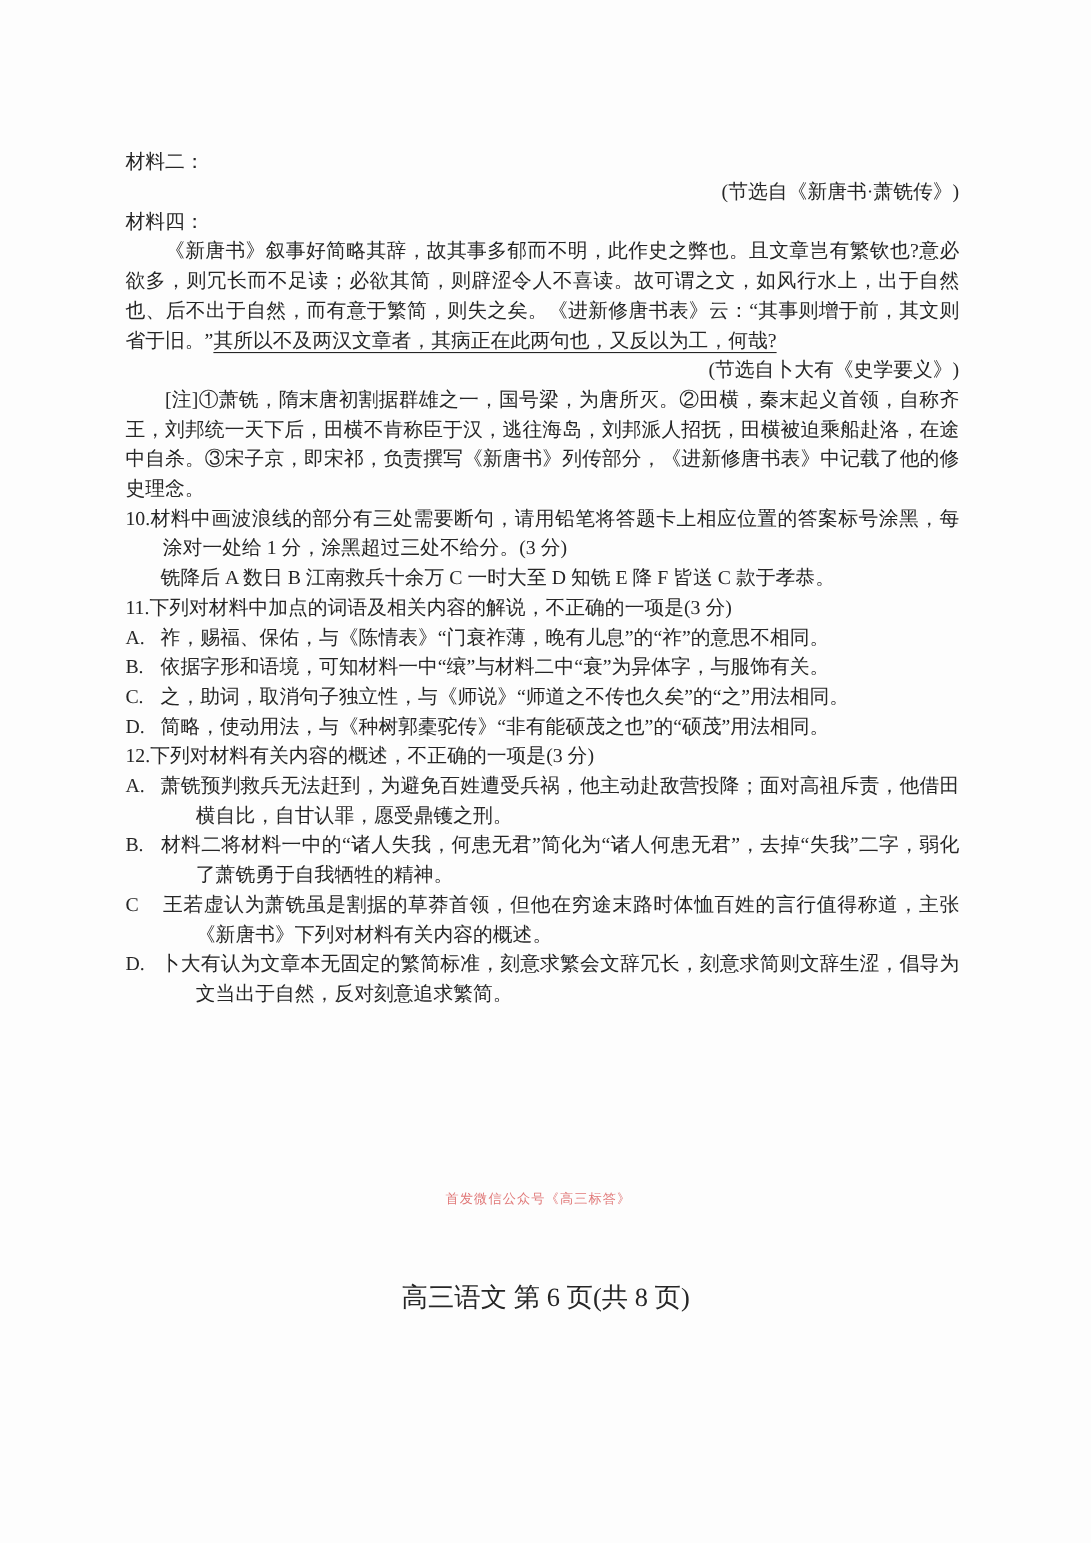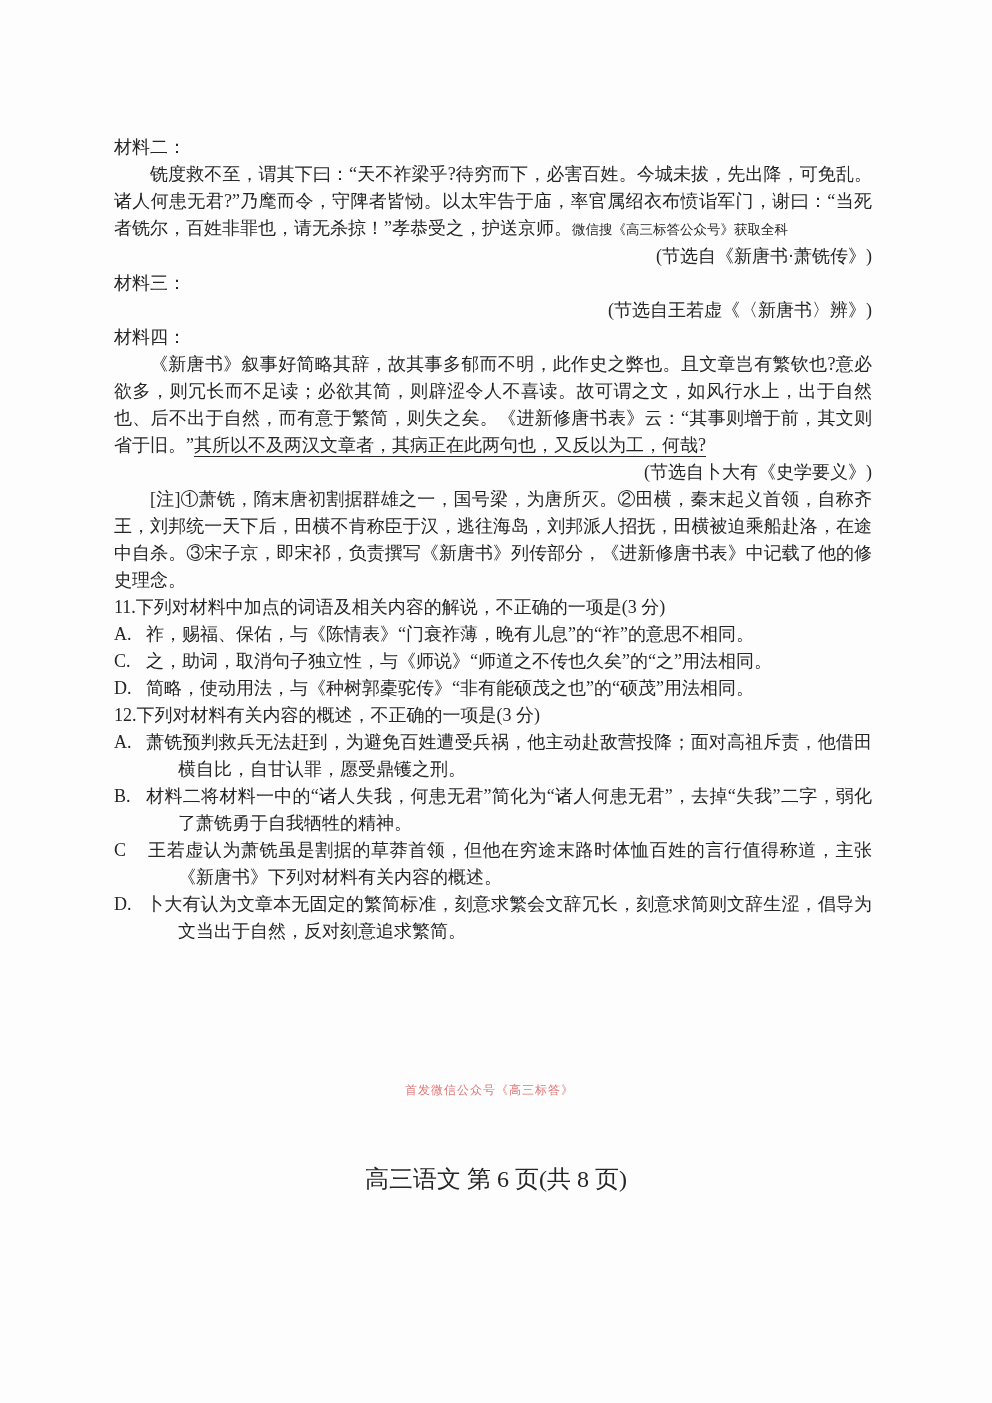--- a/index.html
+++ b/index.html
@@ -34,36 +34,38 @@
     text-align:center;font-size:24px;
   }
 </style>
 </head>
 <body>
 
 <div class="page">
   <div class="content">
 
     <p class="mat-label">材料二：</p>
-    <p class="para"><span>铣度救不至，谓其下曰：“天不祚梁乎?待穷而下，必害百姓。今城未拔，先出降，可免乱。诸人何患无君?”乃麾而令，守陴者皆恸。以太牢告于庙，率官属绍衣布愤诣军门，谢曰：“当死者铣尔，百姓非罪也，请无杀掠！”孝恭受之，护送京师。</span><span class="promo">微信搜《高三标答公众号》获取全科</span></p>
     <p class="attr">(节选自《新唐书·萧铣传》)</p>
 
-    <p class="mat-label">材料三：</p>
-    <p class="attr">(节选自王若虚《〈新唐书〉辨》)</p>
 
     <p class="mat-label">材料四：</p>
     <p class="para"><span>《新唐书》叙事好简略其辞，故其事多郁而不明，此作史之弊也。且文章岂有繁钦也?意必欲多，则冗长而不足读；必欲其简，则辟涩令人不喜读。故可谓之文，如风行水上，出于自然也、后不出于自然，而有意于繁简，则失之矣。《进新修唐书表》云：“其事则增于前，其文则省于旧。”</span><span class="u">其所以不及两汉文章者，其病正在此两句也，又反以为工，何哉?</span></p>
     <p class="attr">(节选自卜大有《史学要义》)</p>
 
     <p class="para">[注]①萧铣，隋末唐初割据群雄之一，国号梁，为唐所灭。②田横，秦末起义首领，自称齐王，刘邦统一天下后，田横不肯称臣于汉，逃往海岛，刘邦派人招抚，田横被迫乘船赴洛，在途中自杀。③宋子京，即宋祁，负责撰写《新唐书》列传部分，《进新修唐书表》中记载了他的修史理念。</p>
 
+    <div>
+      <p class="q-stem"><span class="q-num">10.</span><span>材料中画波浪线的部分有三处需要断句，请用铅笔将答题卡上相应位置的答案标号涂黑，每涂对一处给 1 分，涂黑超过三处不给分。(3 分)</span></p>
+      <p class="q-sentence">铣降后 A 数日 B 江南救兵十余万 C 一时大至 D 知铣 E 降 F 皆送 C 款于孝恭。</p>
+    </div>
 
     <div>
       <p class="q-stem"><span class="q-num">11.</span><span>下列对材料中加点的词语及相关内容的解说，不正确的一项是(3 分)</span></p>
       <p class="opt"><span class="opt-label">A.</span><span>祚，赐福、保佑，与《陈情表》“门衰祚薄，晚有儿息”的“祚”的意思不相同。</span></p>
+      <p class="opt"><span class="opt-label">B.</span><span>依据字形和语境，可知材料一中“缞”与材料二中“衰”为异体字，与服饰有关。</span></p>
       <p class="opt"><span class="opt-label">C.</span><span>之，助词，取消句子独立性，与《师说》“师道之不传也久矣”的“之”用法相同。</span></p>
       <p class="opt"><span class="opt-label">D.</span><span>简略，使动用法，与《种树郭橐驼传》“非有能硕茂之也”的“硕茂”用法相同。</span></p>
     </div>
 
     <div>
       <p class="q-stem"><span class="q-num">12.</span><span>下列对材料有关内容的概述，不正确的一项是(3 分)</span></p>
       <p class="opt"><span class="opt-label">A.</span><span>萧铣预判救兵无法赶到，为避免百姓遭受兵祸，他主动赴敌营投降；面对高祖斥责，他借田横自比，自甘认罪，愿受鼎镬之刑。</span></p>
       <p class="opt"><span class="opt-label">B.</span><span>材料二将材料一中的“诸人失我，何患无君”简化为“诸人何患无君”，去掉“失我”二字，弱化了萧铣勇于自我牺牲的精神。</span></p>
       <p class="opt"><span class="opt-label">C</span> <span>王若虚认为萧铣虽是割据的草莽首领，但他在穷途末路时体恤百姓的言行值得称道，主张《新唐书》下列对材料有关内容的概述。</span></p>
       <p class="opt"><span class="opt-label">D.</span><span>卜大有认为文章本无固定的繁简标准，刻意求繁会文辞冗长，刻意求简则文辞生涩，倡导为文当出于自然，反对刻意追求繁简。</span></p>

